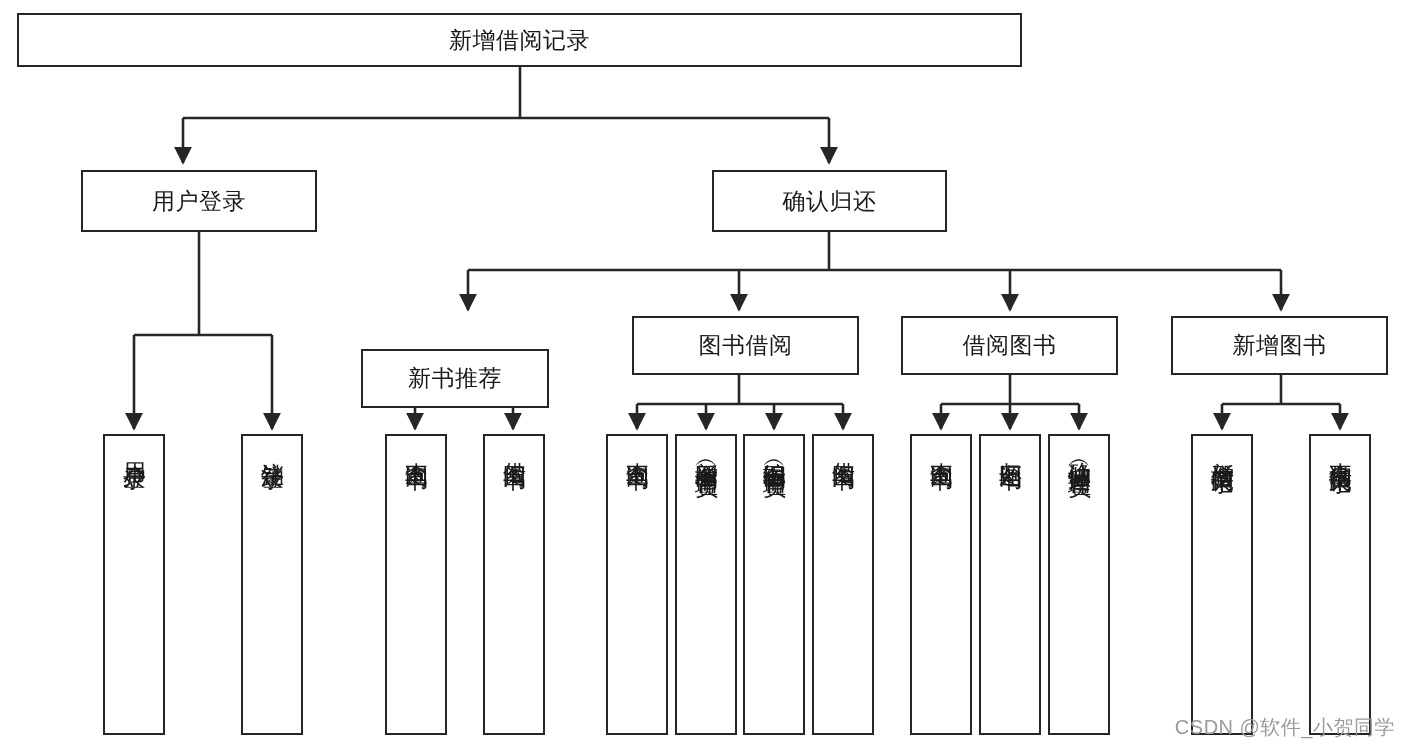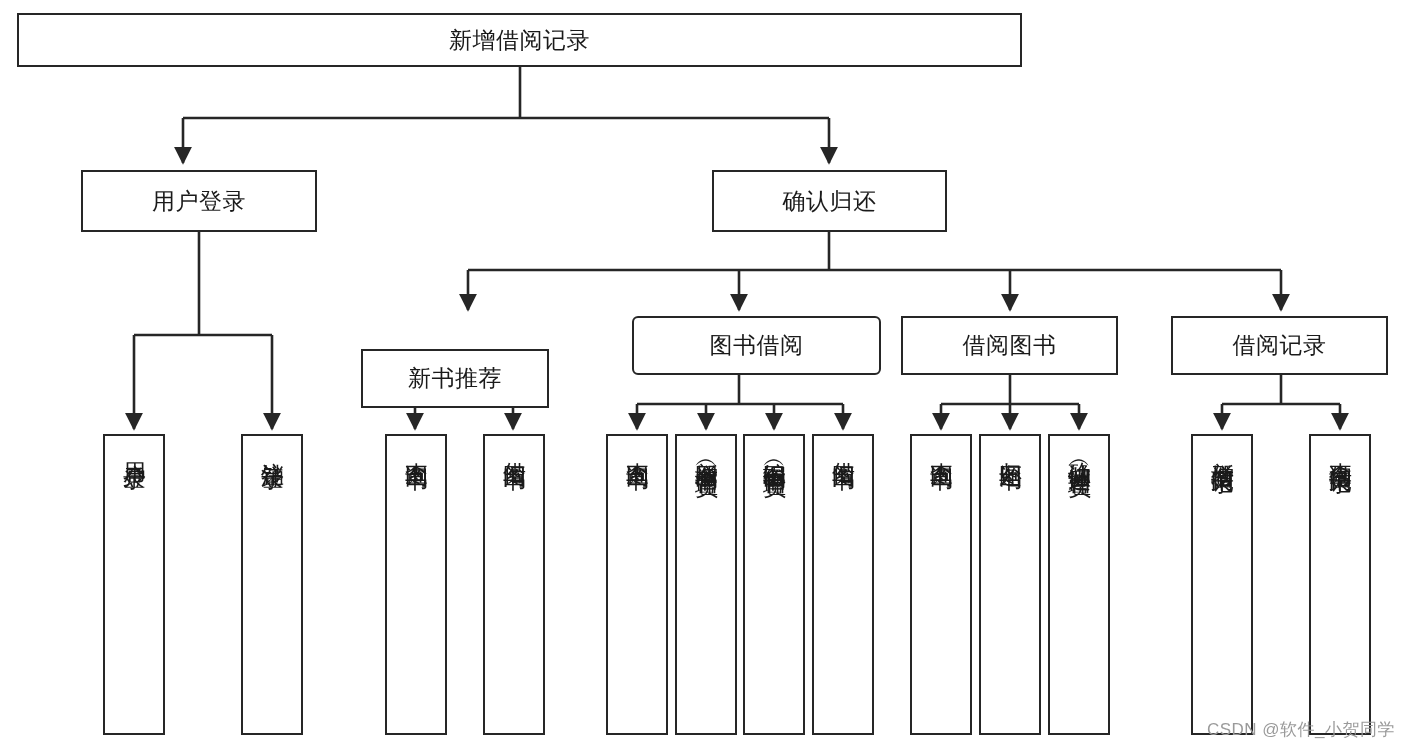--- a/index.html
+++ b/index.html
@@ -54,21 +54,21 @@
     letter-spacing: 2px;
     white-space: nowrap;
   }
   .node.root .label {
     font-size: 23px;
   }
   .watermark {
     position: absolute;
     right: 10px;
     bottom: 6px;
-    font-size: 17px;
+    font-size: 20px;
     color: #9a9a9a;
     letter-spacing: 0.5px;
     white-space: nowrap;
   }
 </style>
 </head>
 <body>
 
 <div id="canvas">
 
@@ -129,28 +129,28 @@
   <div class="node" style="left:81px; top:170px; width:236px; height:62px;">
     <span class="label">用户登录</span>
   </div>
   <div class="node" style="left:712px; top:170px; width:235px; height:62px;">
     <span class="label">确认归还</span>
   </div>
 
   <div class="node" style="left:361px; top:316px; width:188px; height:59px;margin-top:33px;">
     <span class="label">新书推荐</span>
   </div>
-  <div class="node" style="left:632px; top:316px; width:249px; height:59px;border-radius:6px;">
+  <div class="node" style="left:632px; top:316px; width:227px; height:59px;">
     <span class="label">图书借阅</span>
   </div>
   <div class="node" style="left:901px; top:316px; width:217px; height:59px;">
     <span class="label">借阅图书</span>
   </div>
   <div class="node" style="left:1171px; top:316px; width:217px; height:59px;">
-    <span class="label">借阅记录</span>
+    <span class="label">新增图书</span>
   </div>
 
   <div class="node leaf" style="left:103px; top:434px; width:62px; height:301px;">
     <span class="label">用户登录</span>
   </div>
   <div class="node leaf" style="left:241px; top:434px; width:62px; height:301px;">
     <span class="label">注销登录</span>
   </div>
 
   <div class="node leaf" style="left:385px; top:434px; width:62px; height:301px;">

